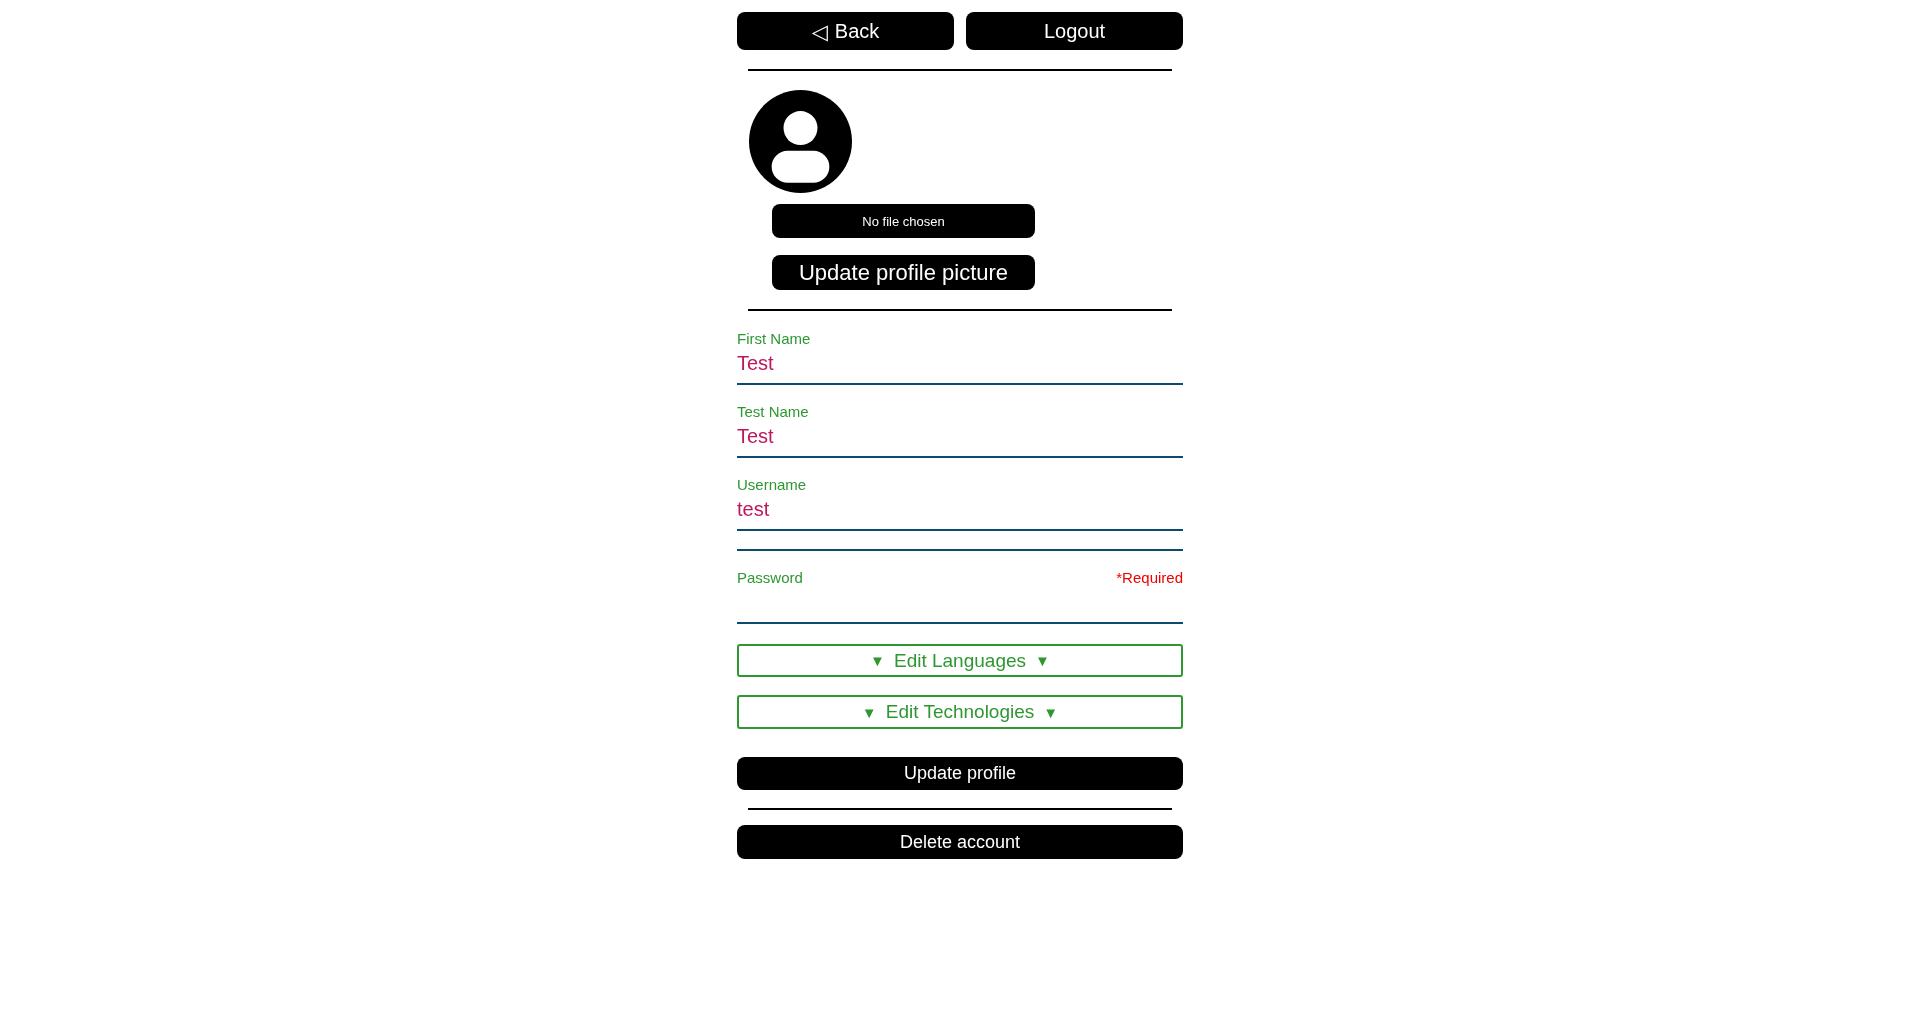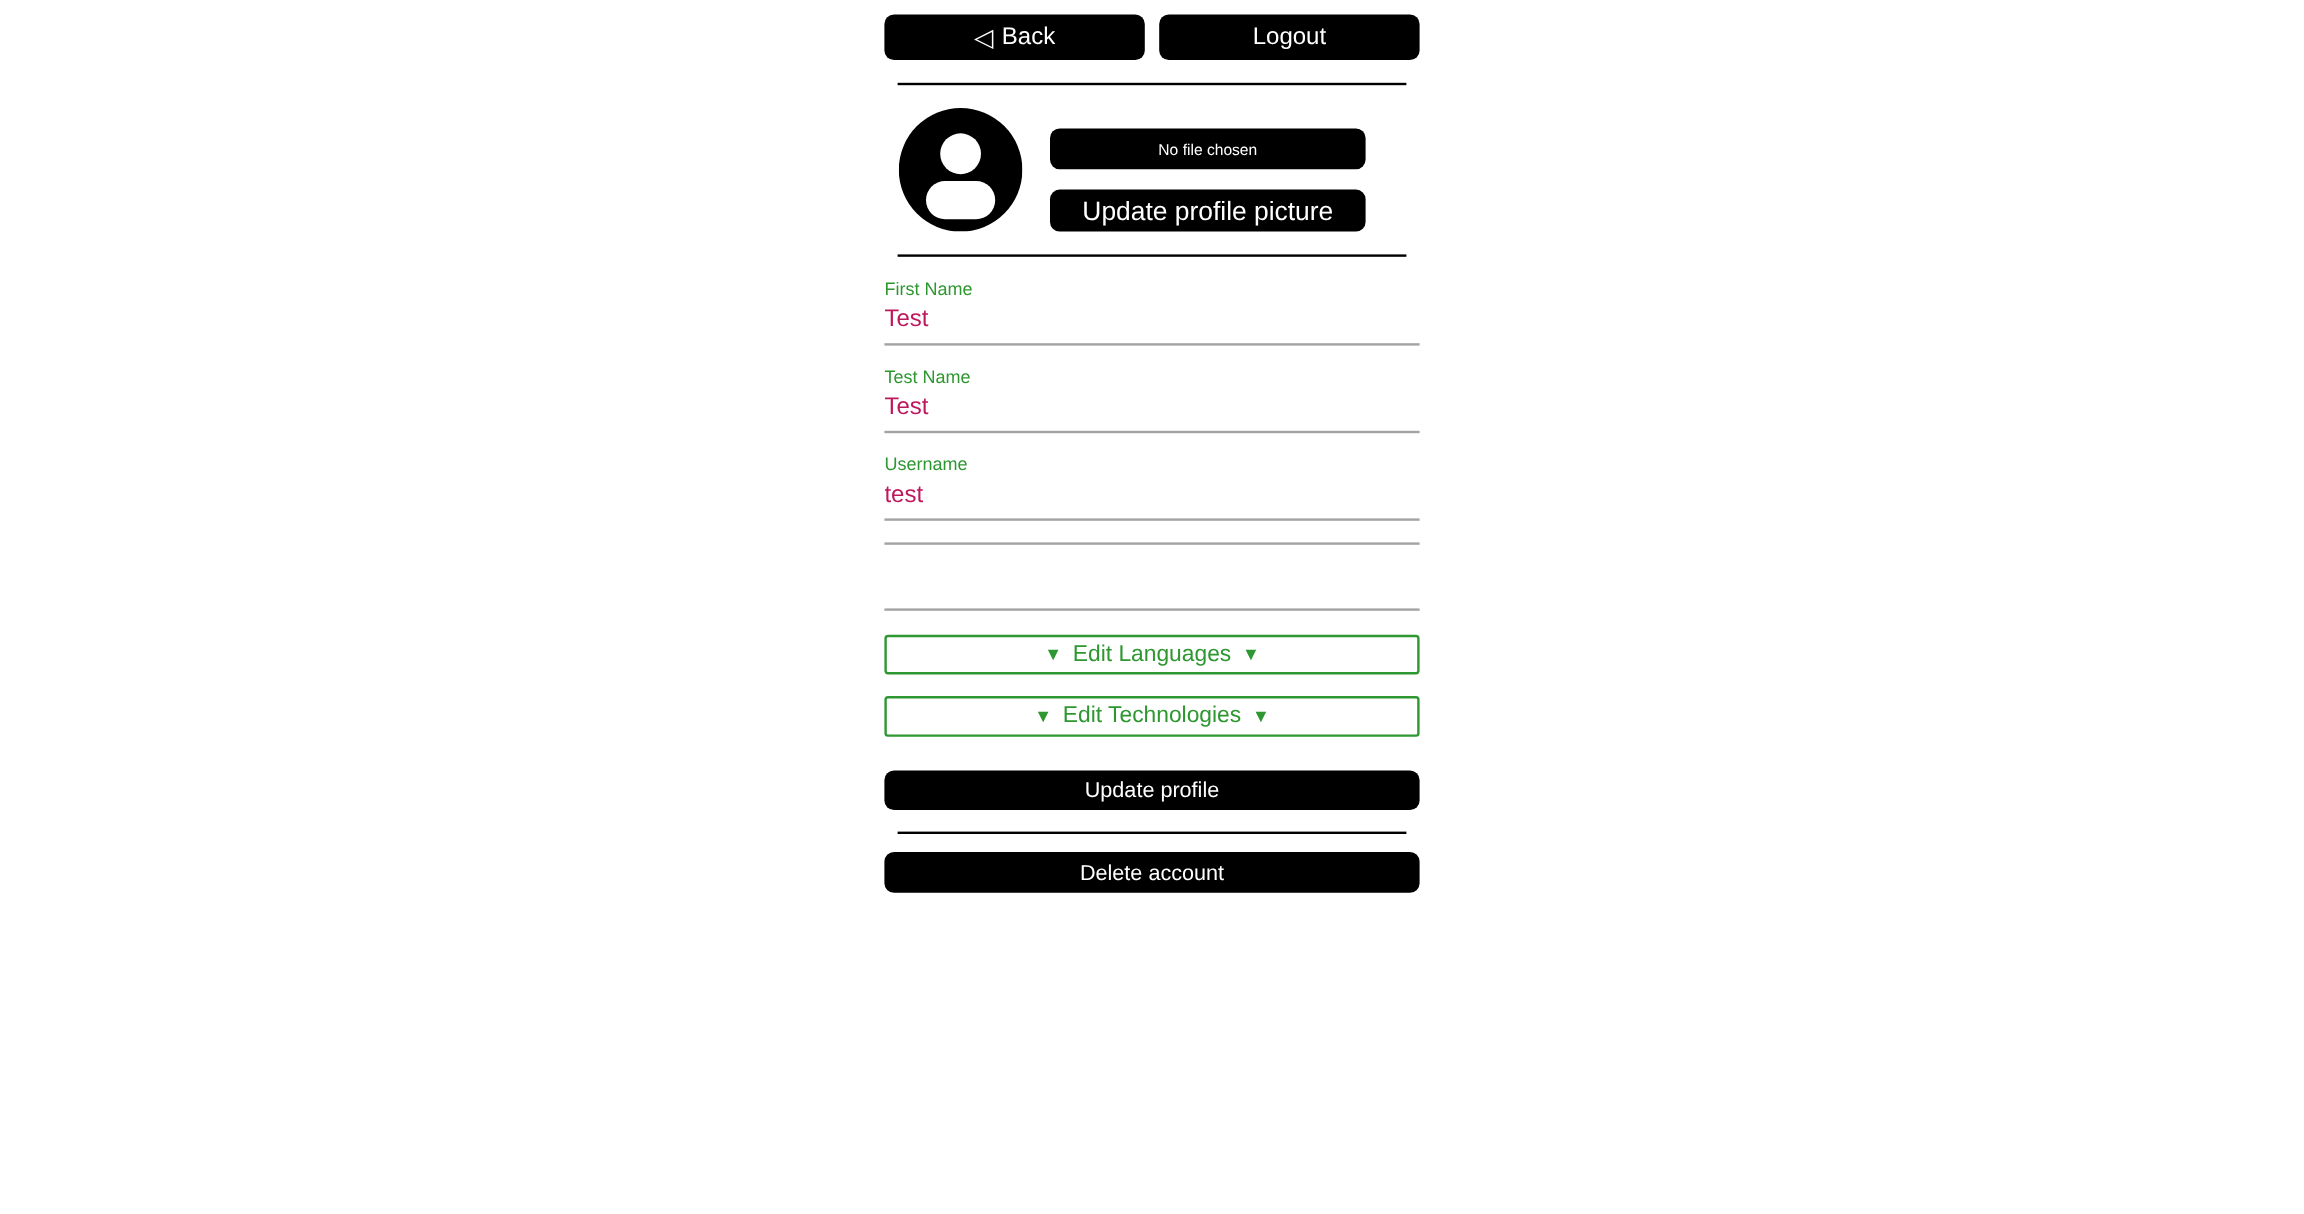--- a/index.html
+++ b/index.html
@@ -48,22 +48,23 @@
 
   hr.divider {
     border: none;
     border-top: 2px solid #000000;
     margin: 19px 11px;
   }
 
   
   .avatar-row {
     display: flex;
-    align-items: flex-end;
+    align-items: flex-start;
     margin: 12px 0 16px 12px;
+    flex-direction: column;
   }
   .avatar {
     width: 103px;
     height: 103px;
     flex: 0 0 103px;
     display: block;
   }
   .pic-buttons {
     display: flex;
     flex-direction: column;
@@ -78,21 +79,21 @@
   }
   .btn-updpic {
     height: 35px;
     font-size: 22px;
     width: 100%;
     margin-top: 17px;
   }
 
   
   .field {
-    border-bottom: 2px solid #a3a3a3;
+    border-bottom: 2px solid #0c4a6e;
     margin-top: 18px;
   }
   .field.first { margin-top: 11px; }
   .label-row {
     display: flex;
     justify-content: space-between;
     align-items: baseline;
   }
   .field-label {
     color: #2e9731;
@@ -208,20 +209,24 @@
     <div class="label-row">
       <label class="field-label">Username</label>
     </div>
     <input type="text" value="test" style="">
   </div>
 
   <div class="field">
   </div>
 
   <div class="field">
+    <div class="label-row">
+      <label class="field-label">Password</label>
+      <span class="required-note">*Required</span>
+    </div>
     <input type="password" value="" style="">
   </div>
 
   
   <button class="btn-outline-green btn-langs">
     <span class="tri-icon">▼</span>
     <span>Edit Languages</span>
     <span class="tri-icon">▼</span>
   </button>
 

